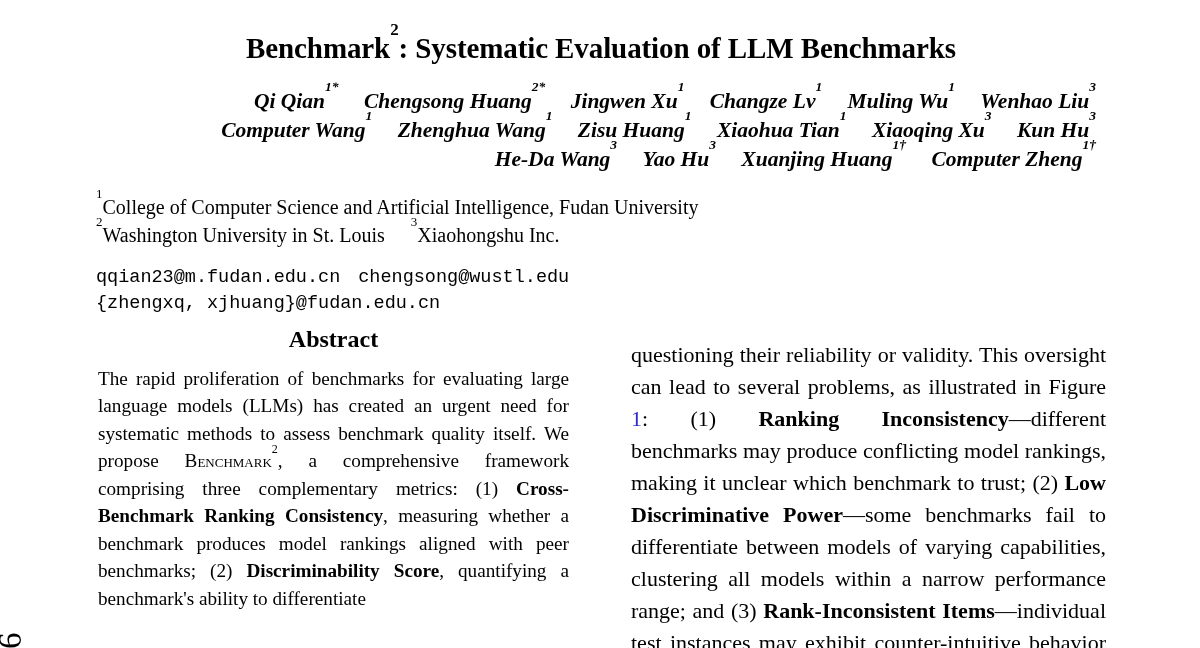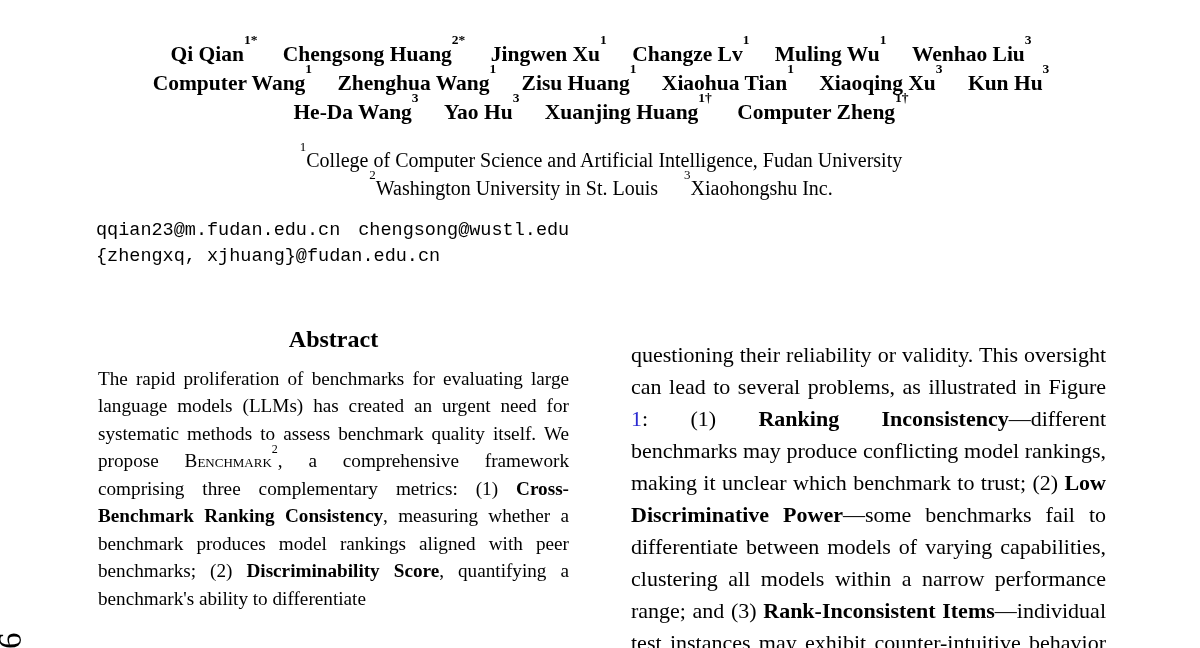--- a/index.html
+++ b/index.html
@@ -50,42 +50,43 @@
     letter-spacing: -0.1px;
   }
   .title sup {
     font-size: 17px;
     font-weight: bold;
     top: -0.7em;
     position: relative;
   }
 
   .authors {
-    text-align: center;
+    text-align: right;
     font-size: 21.5px;
     font-weight: bold;
-    margin-top: 40px;
+    margin-top: 22px;
     line-height: 1.33;
+    font-style: italic;
   }
   .authors .row {
     white-space: nowrap;
   }
   .authors .name {
     display: inline-block;
     margin: 0 10px;
   }
   .authors sup {
     font-size: 13.5px;
     font-weight: bold;
     position: relative;
     top: -0.65em;
   }
 
   .affils {
-    text-align: center;
+    text-align: left;
     font-size: 20px;
     margin-top: 20px;
     line-height: 1.35;
   }
   .affils sup {
     font-size: 13px;
     position: relative;
     top: -0.6em;
   }
   .affils .sep {
@@ -150,20 +151,23 @@
 </style>
 </head>
 <body>
 
 <div class="page">
 
   <div class="arxiv-stamp">CL]  7 Jan 2026</div>
 
   <div class="content">
 
+    <div class="title">
+      <span>Benchmark</span><sup>2</sup><span>: Systematic Evaluation of LLM Benchmarks</span>
+    </div>
 
     <div class="authors">
       <div class="row">
         <span class="name"><span>Qi Qian</span><sup>1*</sup></span>
         <span class="name"><span>Chengsong Huang</span><sup>2*</sup></span>
         <span class="name"><span>Jingwen Xu</span><sup>1</sup></span>
         <span class="name"><span>Changze Lv</span><sup>1</sup></span>
         <span class="name"><span>Muling Wu</span><sup>1</sup></span>
         <span class="name"><span>Wenhao Liu</span><sup>3</sup></span>
       </div>

